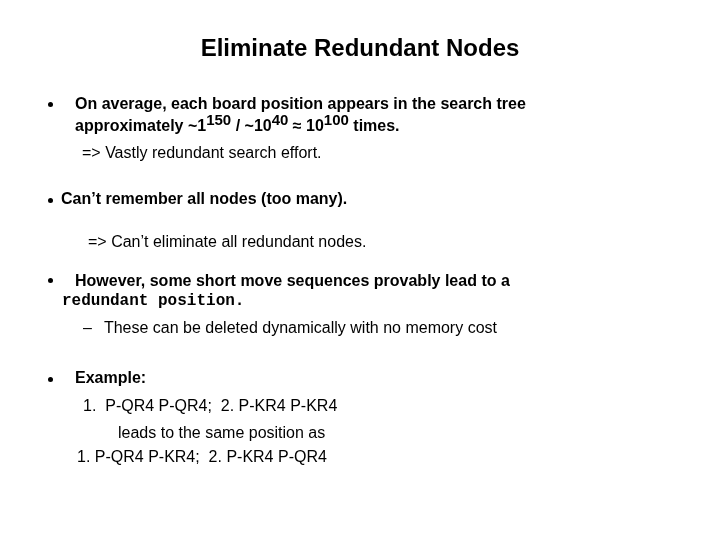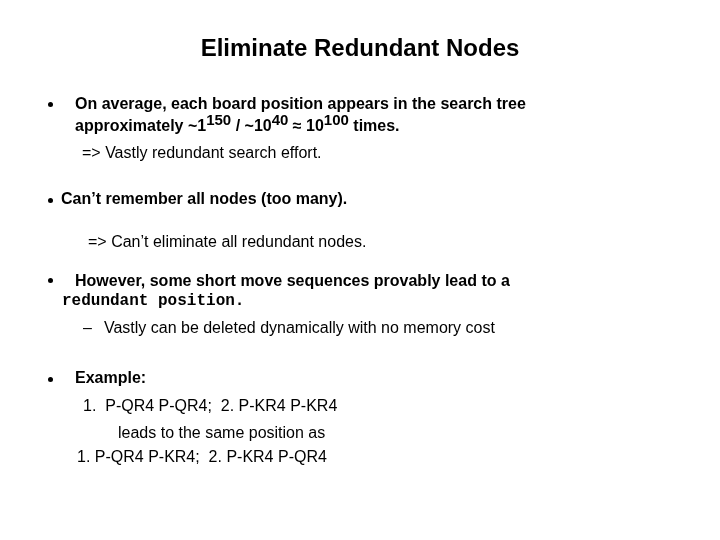--- a/index.html
+++ b/index.html
@@ -61,21 +61,21 @@
   <div class="ln b" style="left:75px; top:116px;"><span>approximately ~1</span><span class="sup">150</span><span> / ~10</span><span class="sup">40</span><span> ≈ 10</span><span class="sup">100</span><span> times.</span></div>
   <div class="ln" style="left:82px; top:143px;">=&gt; Vastly redundant search effort.</div>
 
   <div class="dot" style="left:48px; top:198px;"></div>
   <div class="ln b" style="left:61px; top:189px;">Can’t remember all nodes (too many).</div>
   <div class="ln" style="left:88px; top:219px;margin-top:13px;">=&gt; Can’t eliminate all redundant nodes.</div>
 
   <div class="dot" style="left:48px; top:278px;"></div>
   <div class="ln b" style="left:75px; top:271px;">However, some short move sequences provably lead to a</div>
   <div class="ln b" style="left:62px; top:291px;font-family:Liberation Mono, monospace;">redundant position.</div>
-  <div class="ln" style="left:83px; top:318px;"><span>–</span><span class="dash-text">Vastly can be deleted dynamically with no memory cost</span></div>
+  <div class="ln" style="left:83px; top:318px;"><span>–</span><span class="dash-text">These can be deleted dynamically with no memory cost</span></div>
 
   <div class="dot" style="left:48px; top:377px;"></div>
   <div class="ln b" style="left:75px; top:368px;">Example:</div>
   <div class="ln" style="left:83px; top:396px;">1.  P-QR4 P-QR4;  2. P-KR4 P-KR4</div>
   <div class="ln" style="left:82px; top:423px;margin-left:36px;">leads to the same position as</div>
   <div class="ln" style="left:77px; top:447px;">1. P-QR4 P-KR4;  2. P-KR4 P-QR4</div>
 
 </div>
 
 </body></html>

